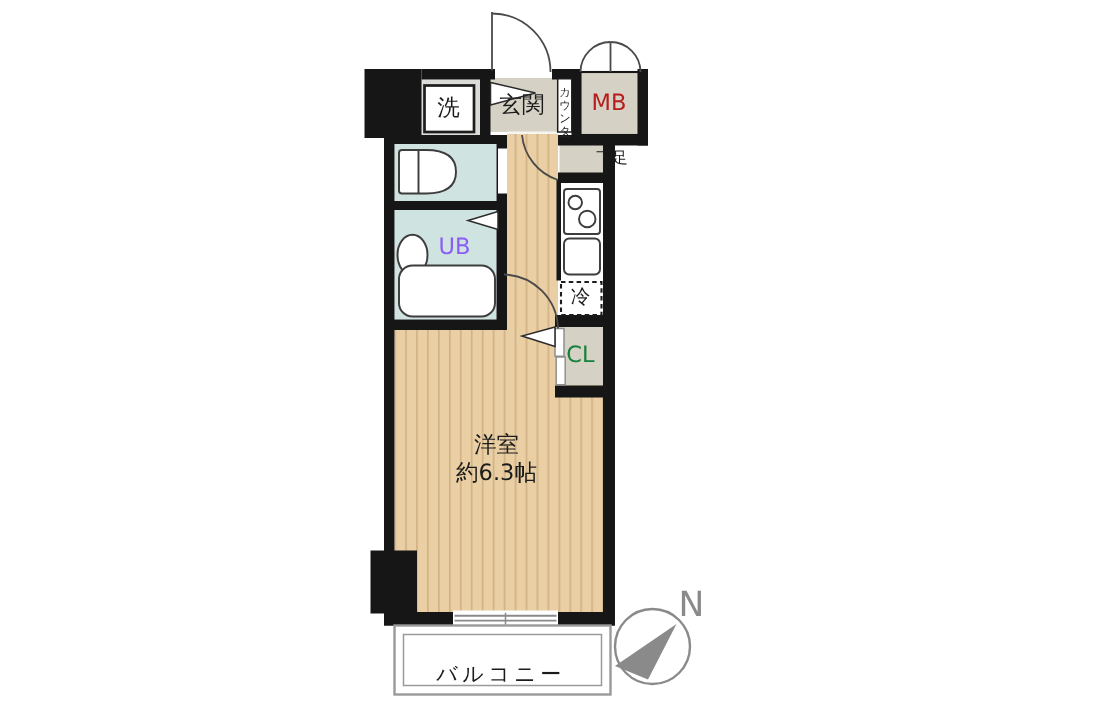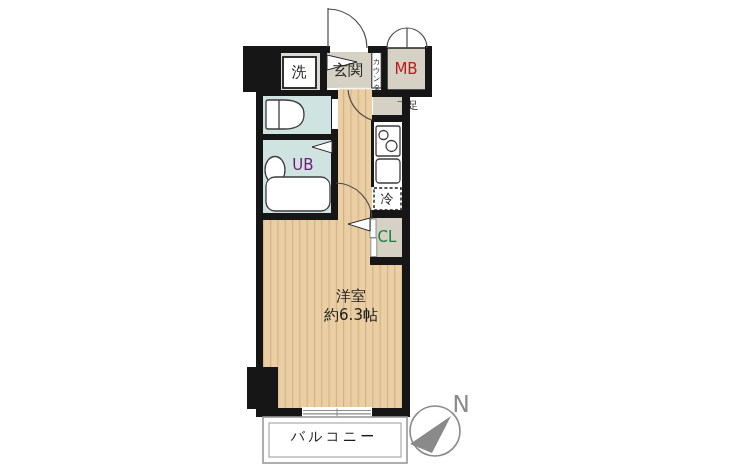--- a/index.html
+++ b/index.html
@@ -8,21 +8,21 @@
     font-family:"DejaVu Sans","Liberation Sans",sans-serif;
   }
   .stage svg{position:absolute;left:0;top:0;}
   .lbl{
     position:absolute;transform:translate(-50%,-50%);
     color:#1b1b1b;white-space:nowrap;text-align:center;line-height:1.25;
   }
   .fs15{font-size:15px;}
   .fs13{font-size:13px;}
   .fs10{font-size:10.5px;}
-  .fs14{font-size:14px;letter-spacing:3px;}
+  .fs14{font-size:14px;letter-spacing:3px;margin-top:14px;}
   .counter-lbl{
     font-size:7.5px;writing-mode:vertical-rl;text-orientation:upright;
     letter-spacing:0;color:#222;
   }
   .north-lbl{font-size:23px;color:var(--compass);font-weight:400;}
   .room-lbl div{font-size:15px;}
 </style>
 </head>
 <body>
 
@@ -139,23 +139,23 @@
       <circle cx="435" cy="431" r="25" fill="none" style="stroke:var(--compass)" stroke-width="1.6"></circle>
       <polygon points="410,444 451,416 432,453" style="fill:var(--compass)" stroke="none"></polygon>
     </g>
   </svg>
 
   <div class="lbl fs15" style="left:299px;top:72px;">洗</div>
   <div class="lbl fs15" style="left:348px;top:70px;">玄関</div>
   <div class="lbl counter-lbl" style="left:376.5px;top:70px;">カウンター</div>
   <div class="lbl fs15" style="left:406px;top:69px;color:#b91c1c;">MB</div>
   <div class="lbl fs10" style="left:408px;top:106px;">下足</div>
-  <div class="lbl fs15" style="left:303px;top:165px;color:#701a75;">UB</div>
+  <div class="lbl fs15" style="left:303px;top:165px;color:#8b5cf6;">UB</div>
   <div class="lbl fs13" style="left:387px;top:199px;">冷</div>
   <div class="lbl fs15" style="left:387px;top:237px;color:#15803d;">CL</div>
-  <div class="lbl room-lbl" style="left:331px;top:306px;margin-left:20px;">
+  <div class="lbl room-lbl" style="left:331px;top:306px;">
     <div>洋室</div>
     <div>約6.3帖</div>
   </div>
   <div class="lbl fs14" style="left:334px;top:437px;">バルコニー</div>
   <div class="lbl north-lbl" style="left:461px;top:404px;">N</div>
 
 </div>
 
 </body></html>

